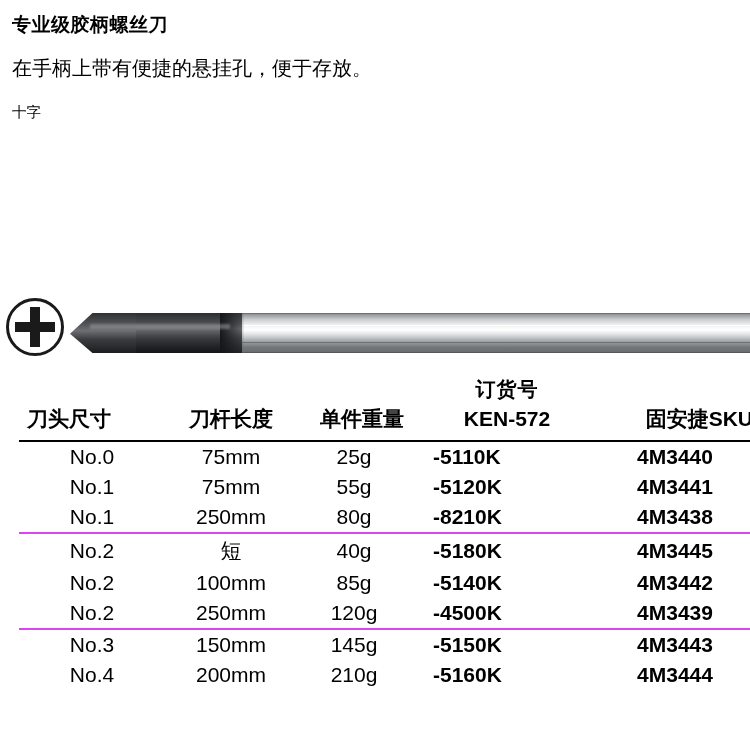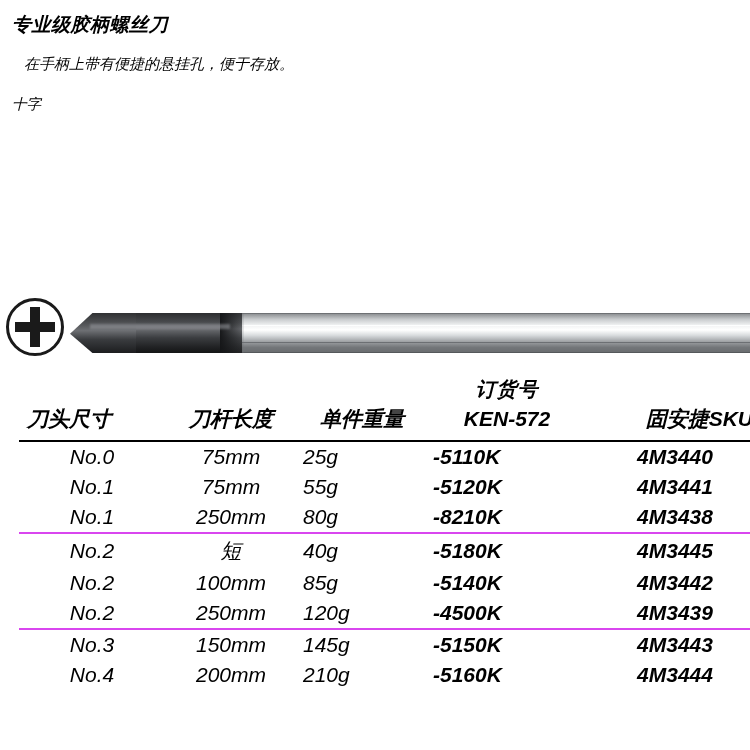--- a/index.html
+++ b/index.html
@@ -12,38 +12,37 @@
     height: 750px;
     font-family: "Liberation Sans", sans-serif;
     color: #000000;
     position: relative;
     overflow: hidden;
   }
   .page {
     position: relative;
     width: 690px;
     height: 750px;
-    font-style: italic;
   }
 
   
   .header-block {
     padding: 14px 12px 0 12px;
   }
   .product-title {
     font-size: 19px;
     font-weight: bold;
     letter-spacing: 0.5px;
     margin: 0 0 16px 0;
     line-height: 1.2;
   }
   .intro-line {
-    font-size: 15px;
+    font-size: 20px;
     line-height: 1.5;
-    margin: 0 0 18px 12px;
+    margin: 0 0 18px 0;
   }
   .spec-group {
     margin: 0;
   }
   .spec-head {
     font-size: 14.5px;
     line-height: 1.6;
     margin: 0;
   }
   .spec-line {
@@ -228,21 +227,21 @@
   th.h4 { text-align: right; padding-right: 10px; }
 
   tbody td {
     font-size: 21px;
     padding: 3px 6px;
     border: none;
     white-space: nowrap;
   }
   td.d0 { text-align: center; }
   td.d1 { text-align: center; }
-  td.d2 { text-align: left; padding-right: 22px; }
+  td.d2 { text-align: center; padding-right: 22px; }
   td.d3 { text-align: left; font-weight: bold; padding-left: 6px; }
   td.d4 { text-align: center; font-weight: bold; margin-top: 33px; }
 
   tr.group-top td { border-top: 2px solid #d946ef; }
   tr.head-rule th { border-bottom: 2px solid #000000; margin-top: 36px; }
 </style>
 </head>
 <body>
 
 <div class="page">

